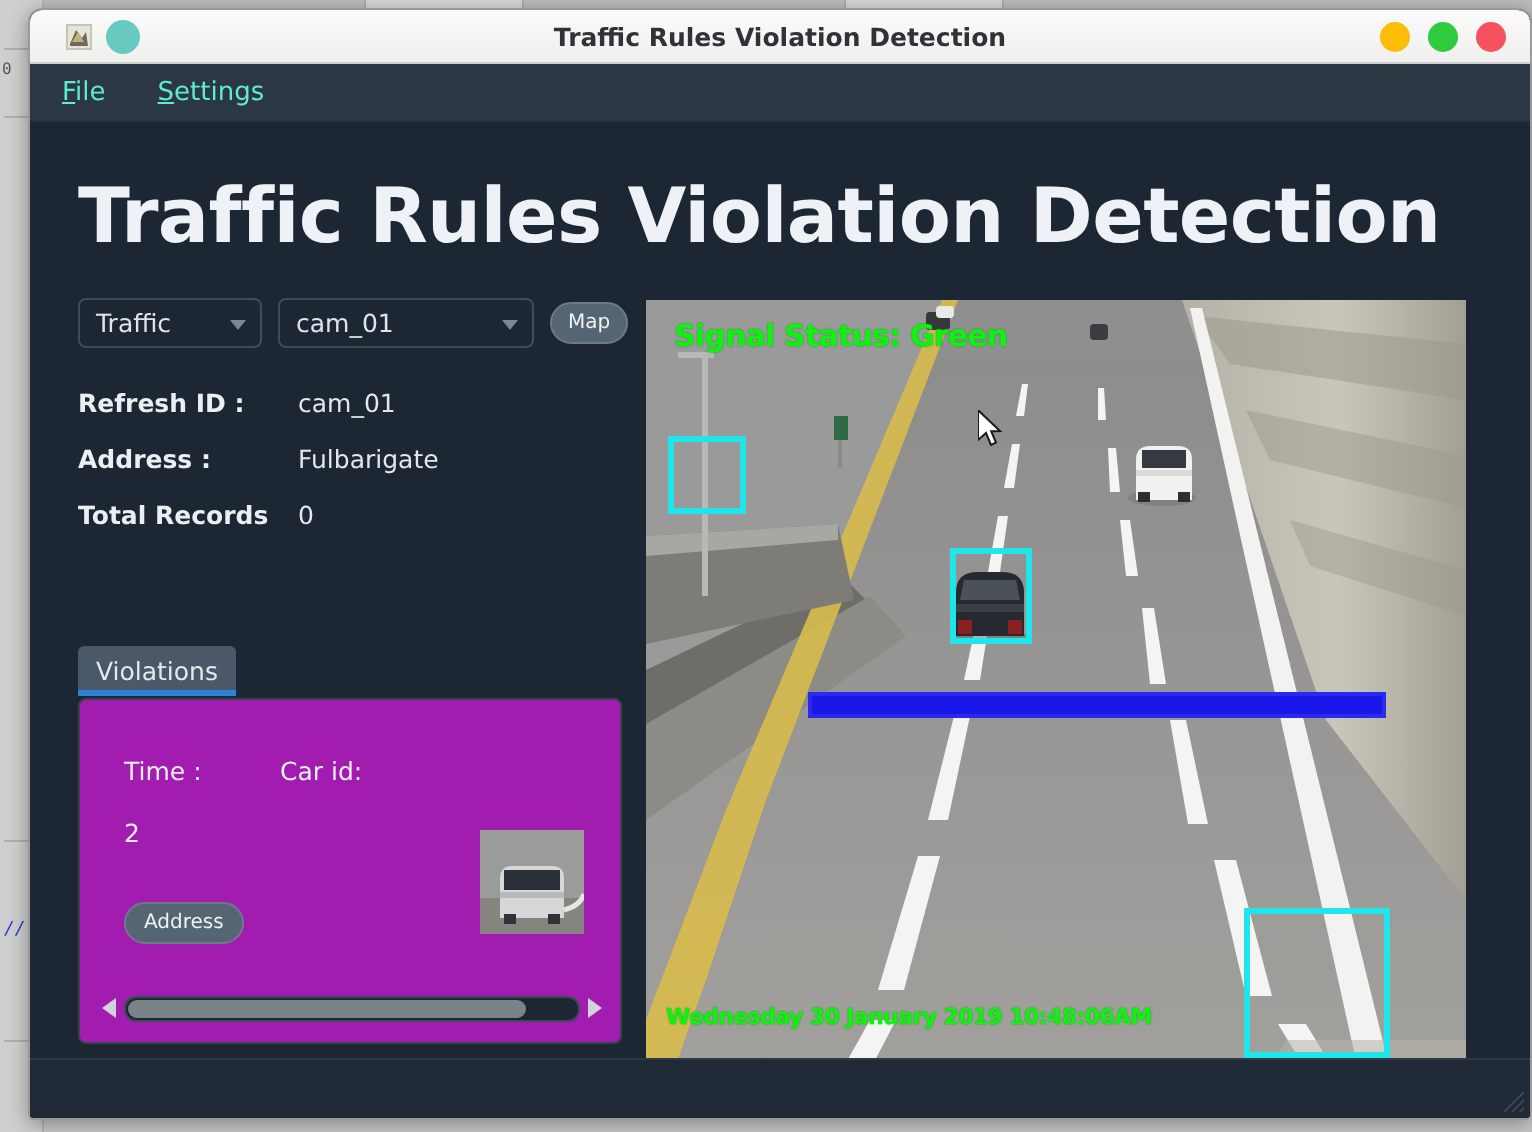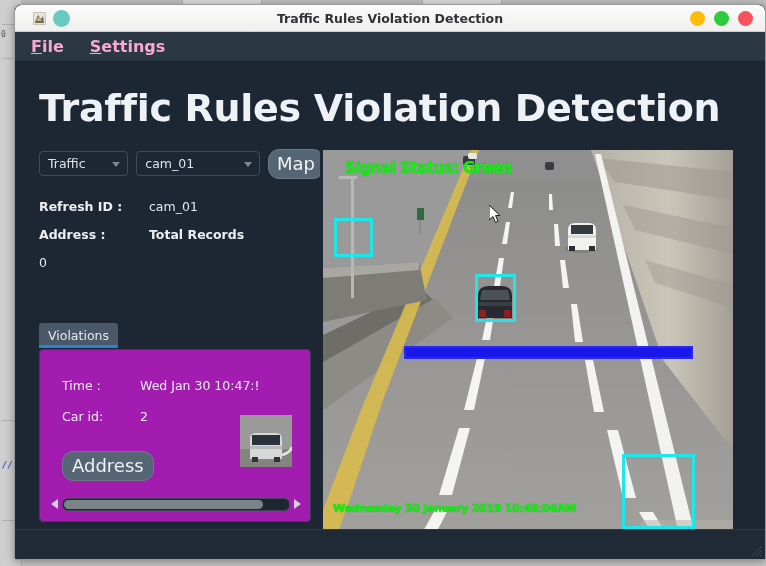--- a/index.html
+++ b/index.html
@@ -74,24 +74,23 @@
 
   
   #menubar {
     height: 29px; width: 100%;
     background: #2b3844;
     border-bottom: 1px solid #26323d;
     display: flex; align-items: center;
     padding-left: 12px; gap: 18px;
   }
   .menu-item {
-    font-size: 16px; color: #f9a8d4;
+    font-size: 13px; color: #5eead4;
     padding: 2px 4px;
     cursor: default;
-    font-weight: bold;
   }
   .menu-item .mn { text-decoration: underline; }
 
   
   #content {
     position: relative;
     width: 100%; height: calc(100% - 27px - 29px);
     background: #1d2733;
   }
 
@@ -120,21 +119,21 @@
   .combo .arrow {
     position: absolute; right: 7px; top: 10px;
     width: 0; height: 0;
     border-left: 4.5px solid transparent;
     border-right: 4.5px solid transparent;
     border-top: 5px solid #7a8794;
   }
   .btn {
     background: #566573; color: #f0f2f4;
     border: 1px solid #6c7a89; border-radius: 11px;
-    font-size: 18px; font-family: "DejaVu Sans", sans-serif;
+    font-size: 10px; font-family: "DejaVu Sans", sans-serif;
     padding: 4px 9px; cursor: default;
     line-height: 1.1;
   }
   .btn.map { padding: 4px 8px; }
 
   .infogrid {
     margin-top: 20px;
     display: grid;
     grid-template-columns: 110px auto;
     row-gap: 13px;
@@ -208,21 +207,21 @@
     border: 0;
   }
   #videoimg { position: absolute; left: 3px; top: 1px; width: 410px; height: 385px; overflow: hidden; background: #8a8a88; }
   .ov-text {
     position: absolute;
     color: #13f013; font-weight: bold;
     font-family: "DejaVu Sans", sans-serif;
     white-space: nowrap;
     text-shadow: 0 0 1px #0a0;
   }
-  #ov-signal { left: 22px; top: 9px; font-size: 15px; letter-spacing: -0.4px; }
+  #ov-signal { left: 14px; top: 9px; font-size: 15px; letter-spacing: -0.4px; }
   #ov-time   { left: 10px; top: 352px; font-size: 11px; letter-spacing: -0.3px; }
   .det-box { position: absolute; border: 3px solid #1ee6ea; }
   .line-band {
     position: absolute; left: 81px; top: 196px;
     width: 289px; height: 13px;
     background: #1a17ea; border: 2px solid #2b28f0;
   }
   .line-band .inner { position:absolute; left:2px; right:2px; top:2px; height:7px; background:#1a17ea; }
 
   #cursor { position: absolute; left: 166px; top: 55px; }
@@ -295,32 +294,32 @@
           <span>cam_01</span>
           <span class="arrow"></span>
         </div>
         <button class="btn map">Map</button>
       </div>
 
       <div class="infogrid">
         <div class="k">Refresh ID :</div>
         <div class="v">cam_01</div>
         <div class="k">Address :</div>
+        <div class="v">Fulbarigate</div>
         <div class="k">Total Records</div>
         <div class="v">0</div>
       </div>
 
       <div id="tabs">
         <div class="tab active">Violations</div>
       </div>
 
       <div id="tabpanel">
         <div class="viol-grid">
           <div class="k">Time :</div>
-          <div class="v">Wed Jan 30 10:47:!</div>
           <div class="k">Car id:</div>
           <div class="v">2</div>
         </div>
 
         <button class="btn details-btn">Address</button>
 
         <div class="thumb">
           <svg width="52" height="52" viewBox="0 0 52 52">
             <rect width="52" height="52" fill="#9b9b99"></rect>
             <rect x="0" y="34" width="52" height="18" fill="#86847f"></rect>

